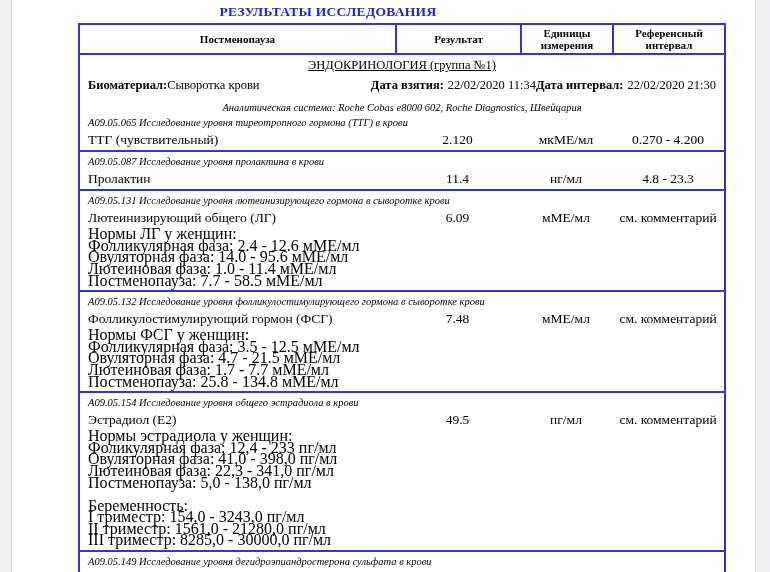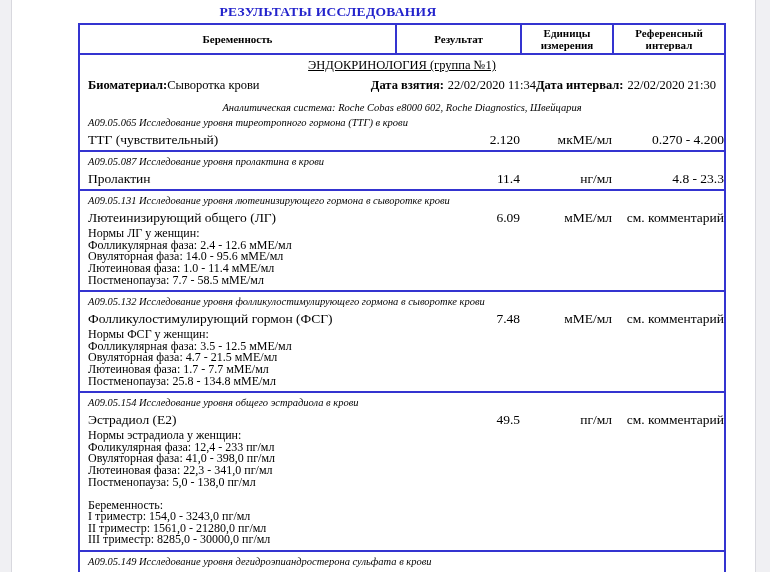--- a/index.html
+++ b/index.html
@@ -97,39 +97,39 @@
     padding: 3px 8px 1px;
   }
   .value-row {
     display: grid;
     grid-template-columns: 315px 125px 92px 1fr;
     font-size: 13.5px;
     padding: 2px 0 2px;
     align-items: baseline;
   }
   .vname  { padding-left: 8px; }
-  .vresult, .vunits, .vref { text-align: right; }
+  .vresult, .vunits, .vref { text-align: center; }
   .notes {
-    font-size: 12px;
+    font-size: 16px;
     line-height: 11.6px;
     padding: 0 8px 4px;
   }
 </style>
 </head>
 <body>
 
 <div class="gutter left"></div>
 <div class="gutter right"></div>
 
 <div class="content">
   <div class="doc-title">РЕЗУЛЬТАТЫ ИССЛЕДОВАНИЯ</div>
 
   <div class="report-table">
     <div class="thead">
-      <div class="th">Беременность</div>
+      <div class="th">Постменопауза</div>
       <div class="th">Результат</div>
       <div class="th">Единицы измерения</div>
       <div class="th">Референсный интервал</div>
     </div>
 
     <div class="section-cell">
       <div class="section-title">ЭНДОКРИНОЛОГИЯ (группа №1)</div>
       <div class="meta-row">
         <span class="b">Биоматериал:</span>
         <span>Сыворотка крови</span>

